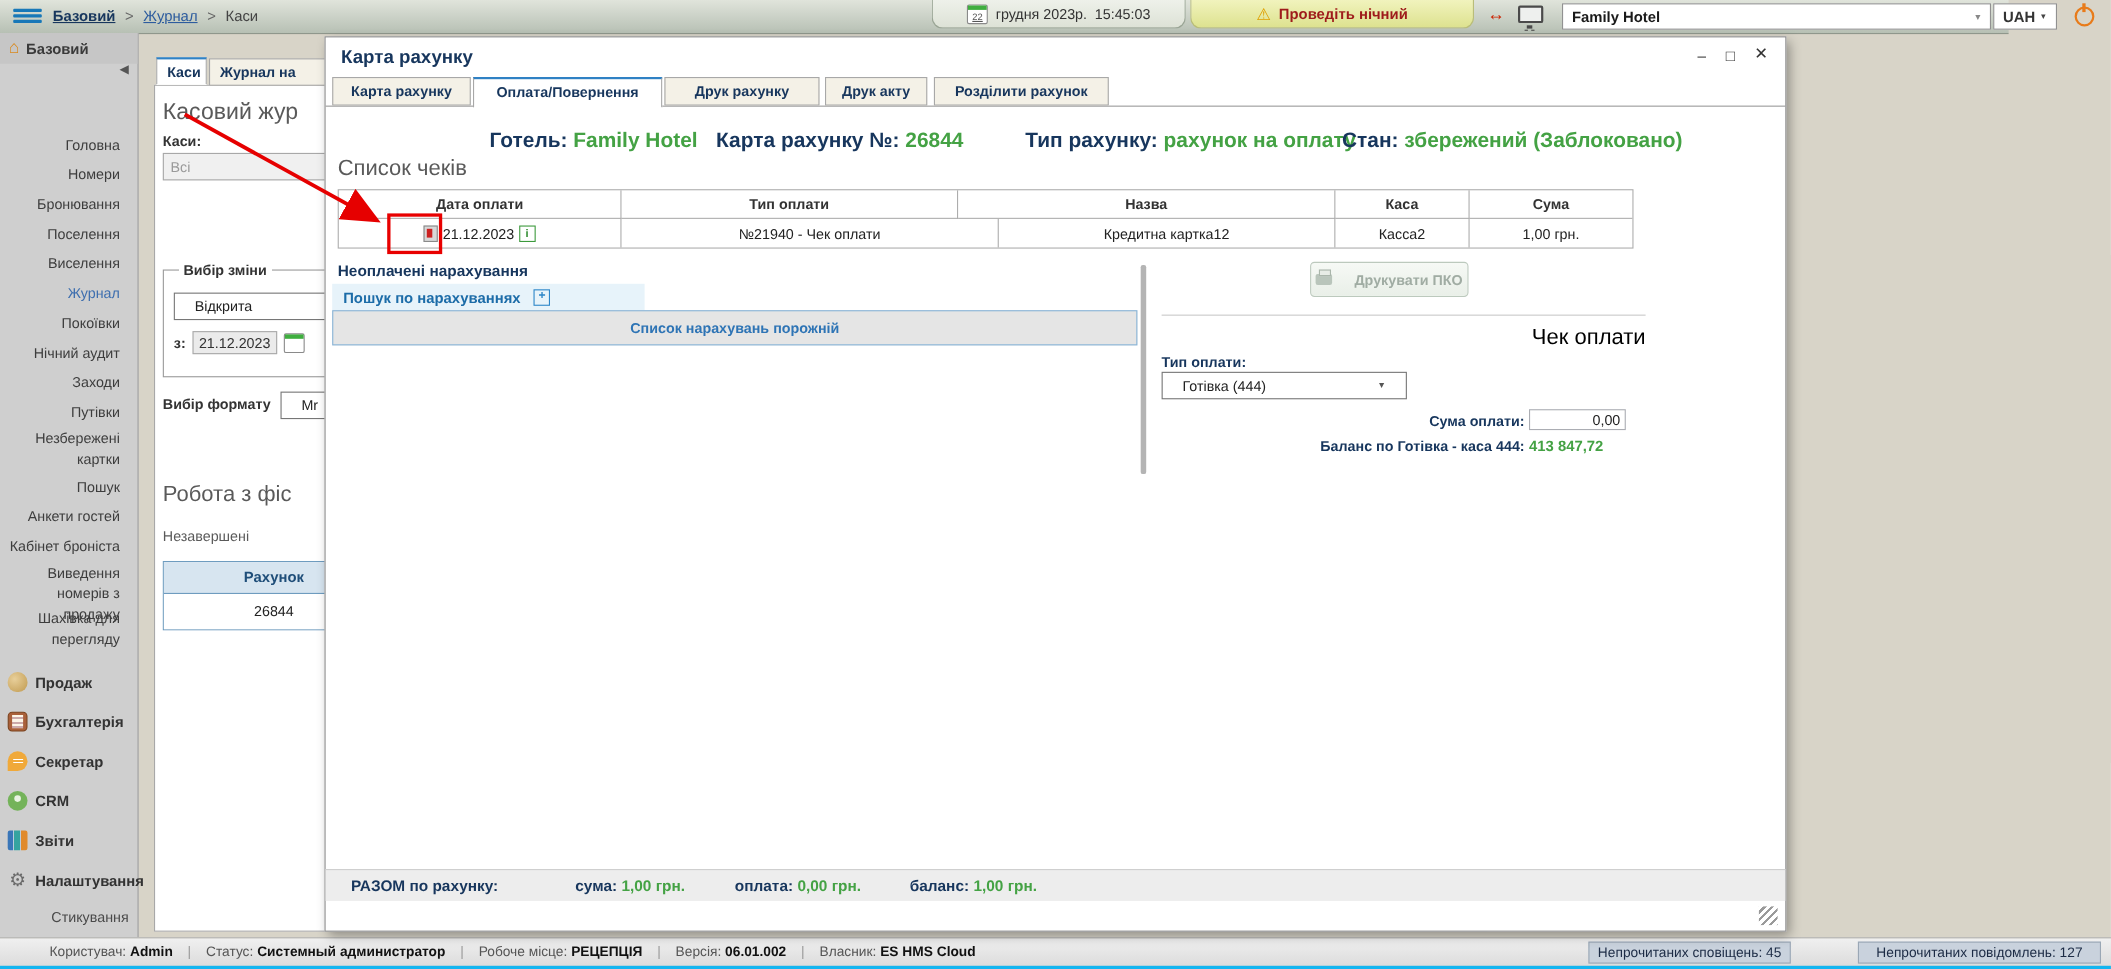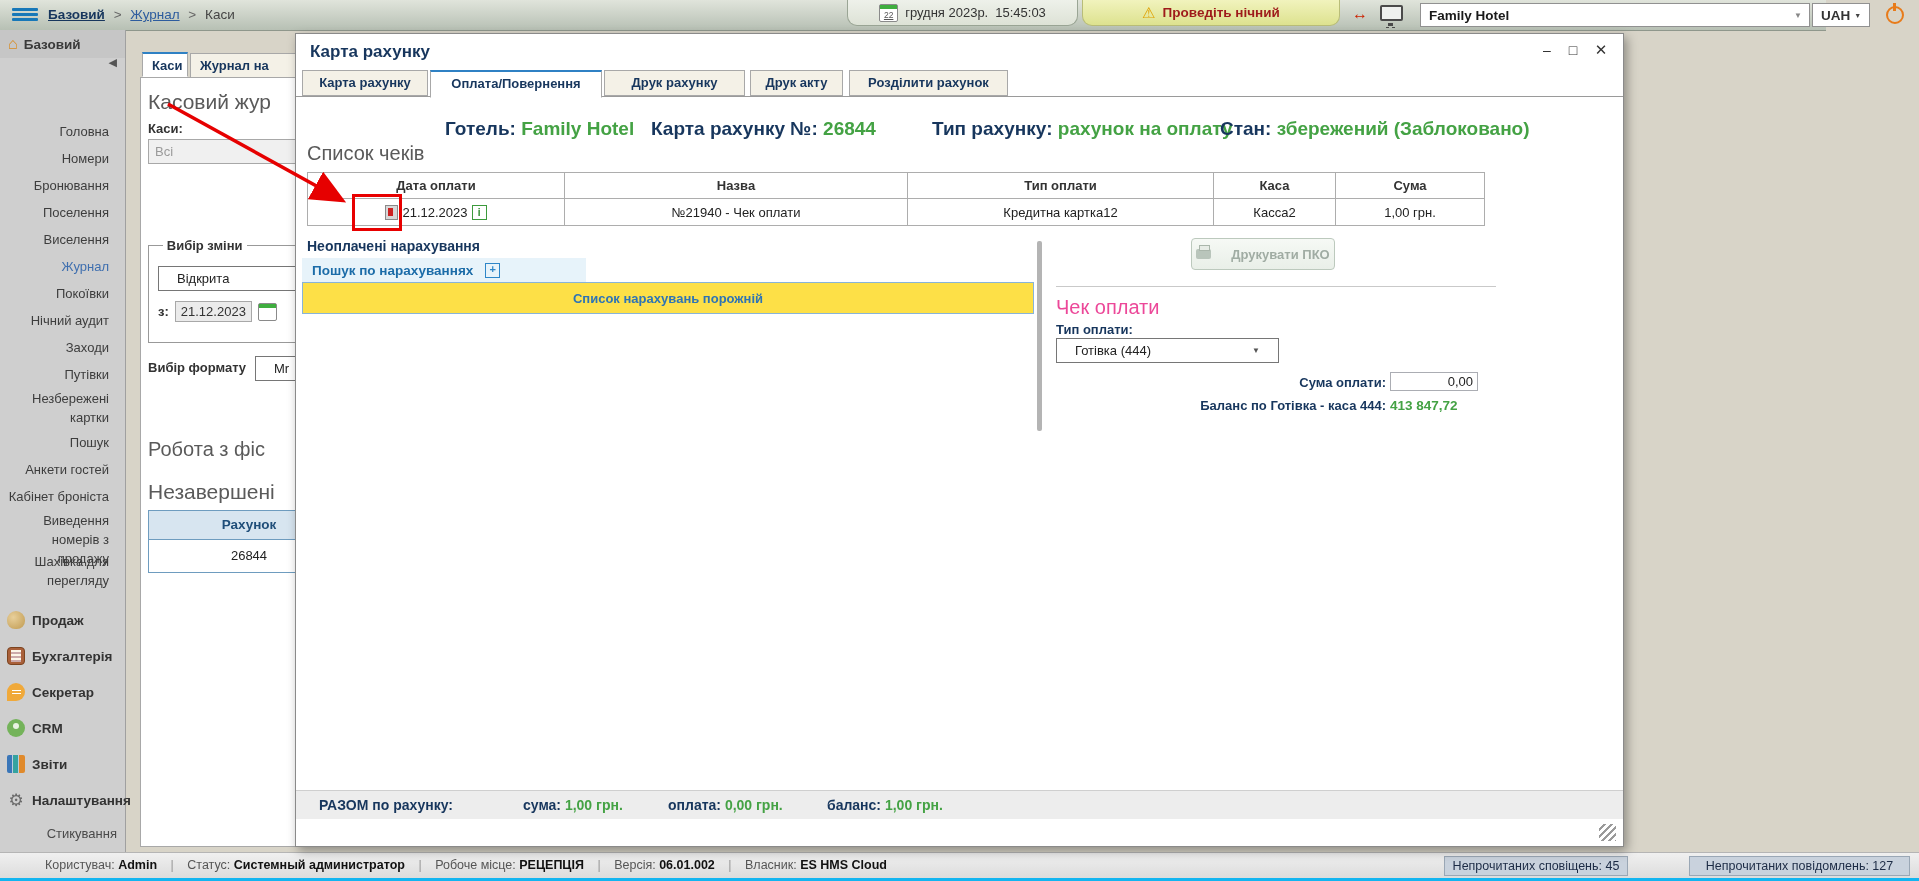--- a/index.html
+++ b/index.html
@@ -96,21 +96,21 @@
   .ccell:last-child{border-right:none}
   .chead .ccell{font-weight:bold;color:#333;border-bottom:1px solid #adadad}
   .rowprint{width:11px;height:13px;background:#d8d8d8;border:1px solid #8a8a8a;position:relative}
   .rowprint::after{content:"";position:absolute;left:2px;top:2px;width:5px;height:8px;background:#cc2222}
   .infoicon{width:13px;height:13px;border:1px solid #3c9a3c;background:#fff;color:#2e8b2e;font-weight:bold;font-size:10px;
             display:flex;align-items:center;justify-content:center}
   .redbox{position:absolute;left:56px;top:160px;width:44px;height:31px;border:3px solid #e80000;z-index:5}
   .searchtab{position:absolute;left:6px;top:224px;width:284px;height:24px;background:#e7f3fa;display:flex;align-items:center;
              gap:12px;padding-left:10px;box-sizing:border-box;font-weight:bold;font-size:13.5px;color:#1c6ca8;cursor:pointer}
   .plusbox{width:13px;height:13px;border:1px solid #2d86c8;color:#2d86c8;font-size:11px;line-height:11px;text-align:center}
-  .emptypanel{position:absolute;left:6px;top:248px;width:732px;height:32px;background:#fde047;border:1px solid #88b4d8;
+  .emptypanel{position:absolute;left:6px;top:248px;width:732px;height:32px;background:#e5e5e5;border:1px solid #88b4d8;
               box-sizing:border-box;display:flex;align-items:center;justify-content:center;font-weight:bold;font-size:13px;color:#2e74b5}
   .splitter{position:absolute;left:741px;top:207px;width:5px;height:190px;background:#b4b4b4;border-radius:2px;cursor:col-resize}
   .printbtn{position:absolute;left:895px;top:204px;width:142px;height:30px;border:1px solid #bcc9bd;border-radius:4px;
             background:linear-gradient(#f6f9f5,#e9efe8);display:flex;align-items:center;justify-content:center;gap:20px;
             color:#a0aca3;font-weight:bold;font-size:13px}
   .printicon{width:15px;height:10px;background:#b9c5bb;border-radius:2px;position:relative}
   .printicon::before{content:"";position:absolute;left:3px;top:-4px;width:9px;height:4px;background:#e7ece6;border:1px solid #aab6ab}
   .paysel{position:absolute;left:760px;top:304px;width:185px}
   .suminput{position:absolute;left:1094px;top:338px;width:88px;height:19px;border:1px solid #abadb3;background:#fff;
             text-align:right;font-size:13px;color:#222;padding:0 4px;box-sizing:border-box;font-family:"Liberation Sans",sans-serif}
@@ -239,21 +239,21 @@
 <div class="ab flex" style="left:158px;top:301px;gap:6px">
   <span class="b" style="color:#333">з:</span>
   <span class="datebox">21.12.2023</span>
   <span class="cal"></span>
 </div>
 <div class="ab b" style="left:148px;top:360px;color:#333">Вибір формату</div>
 <div class="ab fselect" style="left:255px;top:356px;width:80px">
   <span>Mr</span>
 </div>
 <div class="ab" style="left:148px;top:438px;font-size:20px;color:#5a5a5a">Робота з фіс</div>
-<div class="ab" style="left:148px;top:480px;font-size:21px;color:#5a5a5a">Незавершені</div>
+<div class="ab" style="left:148px;top:480px;font-size:13px;color:#5a5a5a">Незавершені</div>
 <div class="ab ltable" style="left:148px;top:510px">
   <div class="hd">Рахунок</div>
   <div class="rw">26844</div>
 </div>
 
 <div class="ab modal">
   <div class="mtitle">Карта рахунку</div>
   <div class="winbtn" style="left:1240px">–</div>
   <div class="winbtn" style="left:1266px">□</div>
   <div class="winbtn" style="left:1294px;font-size:15px">✕</div>
@@ -281,22 +281,22 @@
   <div class="inforow" style="left:924px">
     <span class="b navy">Стан:</span>
     <span class="b green">збережений (Заблоковано)</span>
   </div>
 
   <div class="sechead" style="left:11px;top:108px">Список чеків</div>
 
   <div class="ctable">
     <div class="crow chead">
       <div class="ccell" style="width:257px">Дата оплати</div>
+      <div class="ccell" style="width:306px">Тип оплати</div>
       <div class="ccell" style="width:343px">Назва</div>
-      <div class="ccell" style="width:306px">Тип оплати</div>
       <div class="ccell" style="width:122px">Каса</div>
       <div class="ccell" style="width:148px">Сума</div>
     </div>
     <div class="crow">
       <div class="ccell" style="width:257px">
         <span class="rowprint"></span>
         <span>21.12.2023</span>
         <span class="infoicon">i</span>
       </div>
       <div class="ccell" style="width:343px">№21940 - Чек оплати</div>
@@ -314,21 +314,21 @@
   </div>
   <div class="emptypanel">Список нарахувань порожній</div>
 
   <div class="splitter"></div>
 
   <div class="printbtn">
     <span class="printicon"></span>
     <span>Друкувати ПКО</span>
   </div>
   <div class="ab" style="left:760px;top:252px;width:440px;height:1px;background:#c9c9c9"></div>
-  <div class="ab" style="left:760px;top:262px;width:440px;text-align:left;font-size:20px;color:#ec4899">Чек оплати</div>
+  <div class="ab" style="left:760px;top:262px;width:440px;text-align:right;font-size:20px;color:#000000">Чек оплати</div>
   <div class="ab b navy" style="left:760px;top:288px">Тип оплати:</div>
   <div class="fselect paysel">
     <span>Готівка (444)</span>
     <span class="arr">▼</span>
   </div>
   <div class="ab b navy" style="left:890px;top:341px;width:200px;text-align:right">Сума оплати:</div>
   <input class="suminput" value="0,00" style="">
   <div class="ab b navy" style="left:690px;top:364px;width:400px;text-align:right">Баланс по Готівка - каса 444:</div>
   <div class="ab b green" style="left:1094px;top:364px;font-size:13.5px">413 847,72</div>
 

